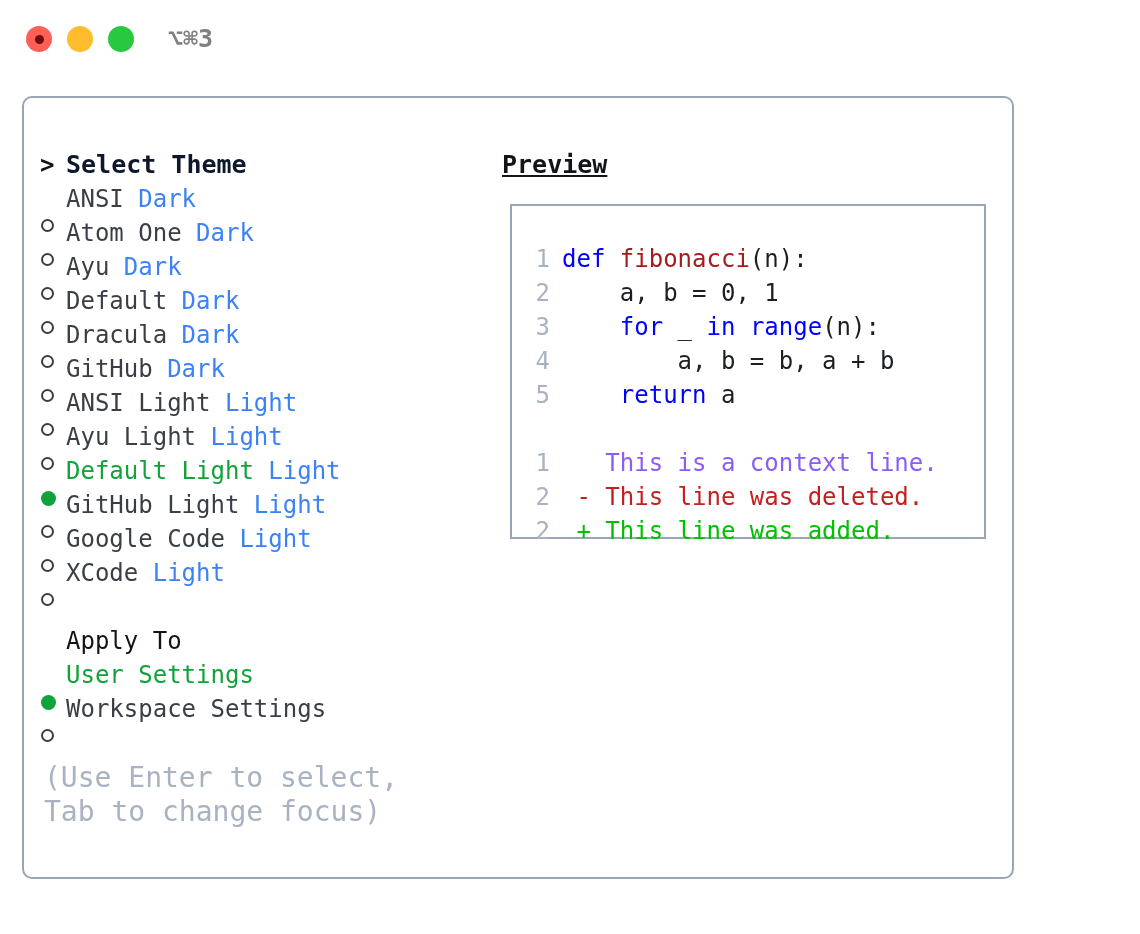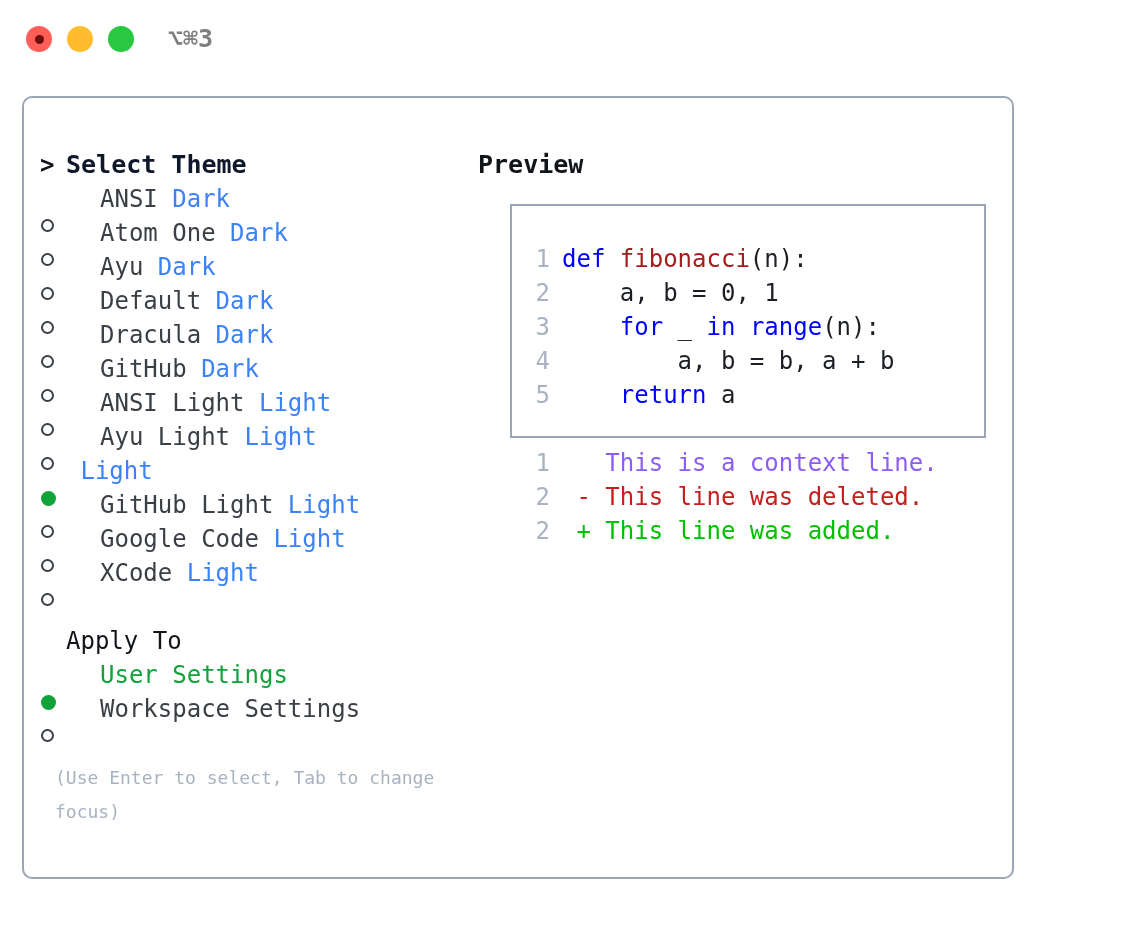--- a/index.html
+++ b/index.html
@@ -129,59 +129,60 @@
   }
   .caret {
     color: #111418;
     font-weight: bold;
   }
   .heading {
     font-weight: bold;
     color: #0f172a;
     font-size: 25px;
   }
-  .label { color: #3a3f45; margin-left: 34px; }
+  .label { color: #3a3f45; }
   .label.sel { color: #11a23a; }
   .variant {
     color: #3b82f6;
     margin-left: 0;
   }
   .spacer-row { height: 34px; }
   .plain-label {
     color: #111418;
   }
 
   .hint {
     position: absolute;
-    left: 31px;
+    left: 20px;
     top: 663px;
     width: 420px;
-    font-size: 18px;
+    font-size: 28px;
     line-height: 34px;
     color: #a8b2c1;
     white-space: pre-wrap;
   }
 
   
   .preview-title {
     position: absolute;
-    left: 454px;
+    left: 478px;
     top: 50px;
     font-size: 25px;
     line-height: 34px;
     font-weight: bold;
     color: #111418;
     white-space: pre;
+    text-decoration: underline;
   }
   .preview-box {
     position: absolute;
     left: 486px;
     top: 106px;
     width: 476px;
-    height: 234px;
+    height: 335px;
     border: 2px solid #9aa5b5;
     box-sizing: border-box;
     background: #ffffff;
   }
   .code-area {
     position: absolute;
     left: 14px;
     top: 36px;
     right: 8px;
   }
@@ -230,21 +231,21 @@
 
       <div id="theme-list">
           <div class="row"><span class="marker bullet-empty"></span><span class="label">ANSI</span><span class="variant"> Dark</span></div>
           <div class="row"><span class="marker bullet-empty"></span><span class="label">Atom One</span><span class="variant"> Dark</span></div>
           <div class="row"><span class="marker bullet-empty"></span><span class="label">Ayu</span><span class="variant"> Dark</span></div>
           <div class="row"><span class="marker bullet-empty"></span><span class="label">Default</span><span class="variant"> Dark</span></div>
           <div class="row"><span class="marker bullet-empty"></span><span class="label">Dracula</span><span class="variant"> Dark</span></div>
           <div class="row"><span class="marker bullet-empty"></span><span class="label">GitHub</span><span class="variant"> Dark</span></div>
           <div class="row"><span class="marker bullet-empty"></span><span class="label">ANSI Light</span><span class="variant"> Light</span></div>
           <div class="row"><span class="marker bullet-empty"></span><span class="label">Ayu Light</span><span class="variant"> Light</span></div>
-          <div class="row"><span class="marker bullet-filled"></span><span class="variant"> Light</span></div>
+          <div class="row"><span class="marker bullet-filled"></span><span class="label sel">Default Light</span><span class="variant"> Light</span></div>
           <div class="row"><span class="marker bullet-empty"></span><span class="label">GitHub Light</span><span class="variant"> Light</span></div>
           <div class="row"><span class="marker bullet-empty"></span><span class="label">Google Code</span><span class="variant"> Light</span></div>
           <div class="row"><span class="marker bullet-empty"></span><span class="label">XCode</span><span class="variant"> Light</span></div>
         </div>
 
       <div class="spacer-row"></div>
 
       <div class="row">
         <span class="marker"></span><span class="plain-label">Apply To</span>
       </div>

